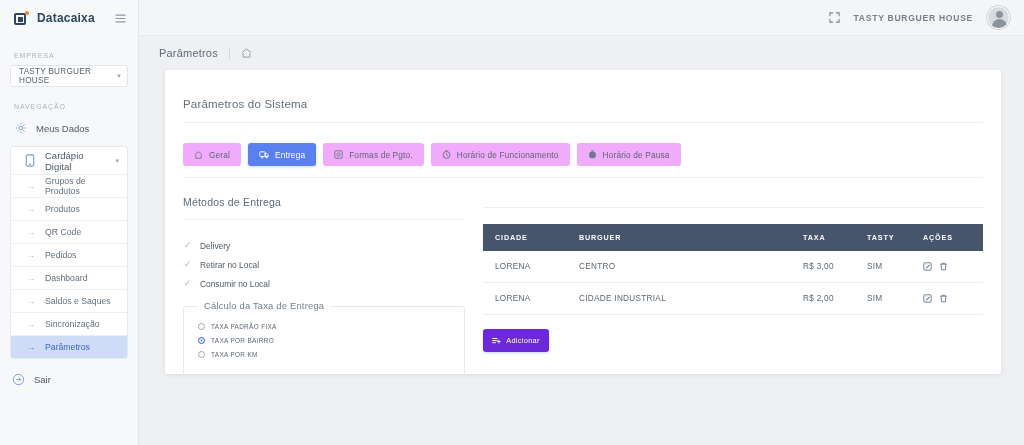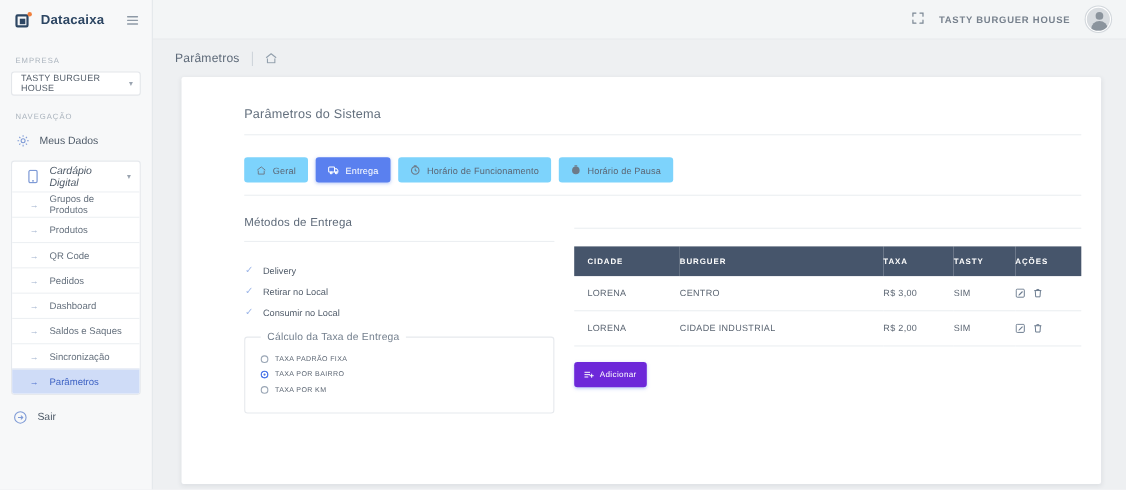--- a/index.html
+++ b/index.html
@@ -67,21 +67,21 @@
   .nav-group {
     margin: 6px 10px 0 10px;
     background: #ffffff;
     border: 1px solid #e6e9ed;
     border-radius: 3px;
     overflow: hidden;
   }
   .nav-group-head {
     display: flex; align-items: center; gap: 9px;
     height: 27px; padding: 0 8px 0 12px;
-    font-size: 9.5px; color: #4e5a68; font-style: italic;
+    font-size: 9.5px; color: #4e5a68;
   }
   .nav-group-head .caret { margin-left: auto; color: #9aa4b0; font-size: 7px; }
   .nav-sub {
     display: flex; align-items: center; gap: 10px;
     height: 23px; padding: 0 8px 0 16px;
     font-size: 8.7px; color: #66717e;
     border-top: 1px solid #edf0f3;
   }
   .nav-sub .arr { color: #9fb1cd; font-size: 8px; width: 8px; text-align: center; }
   .nav-sub.active { background: #cfdcf7; color: #3f63c4; }
@@ -125,37 +125,36 @@
 
   .breadcrumb {
     height: 34px; display: flex; align-items: center; gap: 11px;
     padding-left: 20px;
   }
   .bc-title { font-size: 11px; color: #5f6b7a; letter-spacing: .2px; }
   .bc-div { width: 1px; height: 13px; background: #cfd5db; }
   .bc-home { color: #93a0ad; display: inline-flex; }
 
   .card {
-    position: absolute; left: 26px; top: 70px; right: 23px; height: 370px;
+    position: absolute; left: 26px; top: 70px; right: 23px; height: 304px;
     background: #ffffff; border-radius: 2px;
     box-shadow: 0 1px 5px rgba(45,60,80,.09);
-    padding-left: 39px;
   }
   .card-title {
     font-size: 11.5px; color: #64707e; letter-spacing: .2px;
     padding: 28px 0 0 18px;
   }
   .card-rule { height: 1px; background: #eceff2; margin: 12px 18px 0 18px; }
 
   
   .tabs { display: flex; gap: 7px; padding: 20px 0 0 18px; }
   .tab {
     height: 23px; display: inline-flex; align-items: center; gap: 6px;
     padding: 0 11px; border-radius: 3px;
-    background: #7dd3fc; color: #5b6674;
+    background: #f0abfc; color: #5b6674;
     font-size: 8.3px; letter-spacing: .15px; white-space: nowrap;
   }
   .tab .tico { color: #6d7a88; display: inline-flex; }
   .tab.active { background: #5a80ef; color: #ffffff; box-shadow: 0 1px 3px rgba(90,128,239,.35); }
   .tab.active .tico { color: #ffffff; }
   .tabs-rule { height: 1px; background: #eceff2; margin: 11px 18px 0 18px; }
 
   .cols { display: flex; padding: 0 18px; }
   .col-left { width: 282px; flex: 0 0 282px; padding-top: 18px; }
   .col-right { flex: 1; padding-top: 18px; padding-left: 18px; }
@@ -365,20 +364,29 @@
         <div class="tab active">
           <span class="tico">
             <svg width="10" height="9" viewBox="0 0 13 11" fill="none" stroke="currentColor" stroke-width="1.2">
                 <rect x="1" y="2" width="7" height="6" rx="1"></rect>
                 <path d="M8 4h2.3L12 6v2H8z"></path>
                 <circle cx="4" cy="9" r="1.1"></circle>
                 <circle cx="10" cy="9" r="1.1"></circle>
               </svg>
           </span>
           <span>Entrega</span>
+        </div>
+        <div class="tab">
+          <span class="tico">
+            <svg width="9" height="9" viewBox="0 0 11 11" fill="none" stroke="currentColor" stroke-width="1.2">
+                <rect x="1" y="1" width="9" height="9" rx="1"></rect>
+                <circle cx="5.5" cy="5.5" r="2"></circle>
+              </svg>
+          </span>
+          <span>Formas de Pgto.</span>
         </div>
         <div class="tab">
           <span class="tico">
             <svg width="9" height="9" viewBox="0 0 11 11" fill="none" stroke="currentColor" stroke-width="1.2">
                 <circle cx="5.5" cy="6" r="4.2"></circle>
                 <path d="M5.5 3.8V6l1.6 1"></path>
                 <path d="M4 1h3"></path>
               </svg>
           </span>
           <span>Horário de Funcionamento</span>

